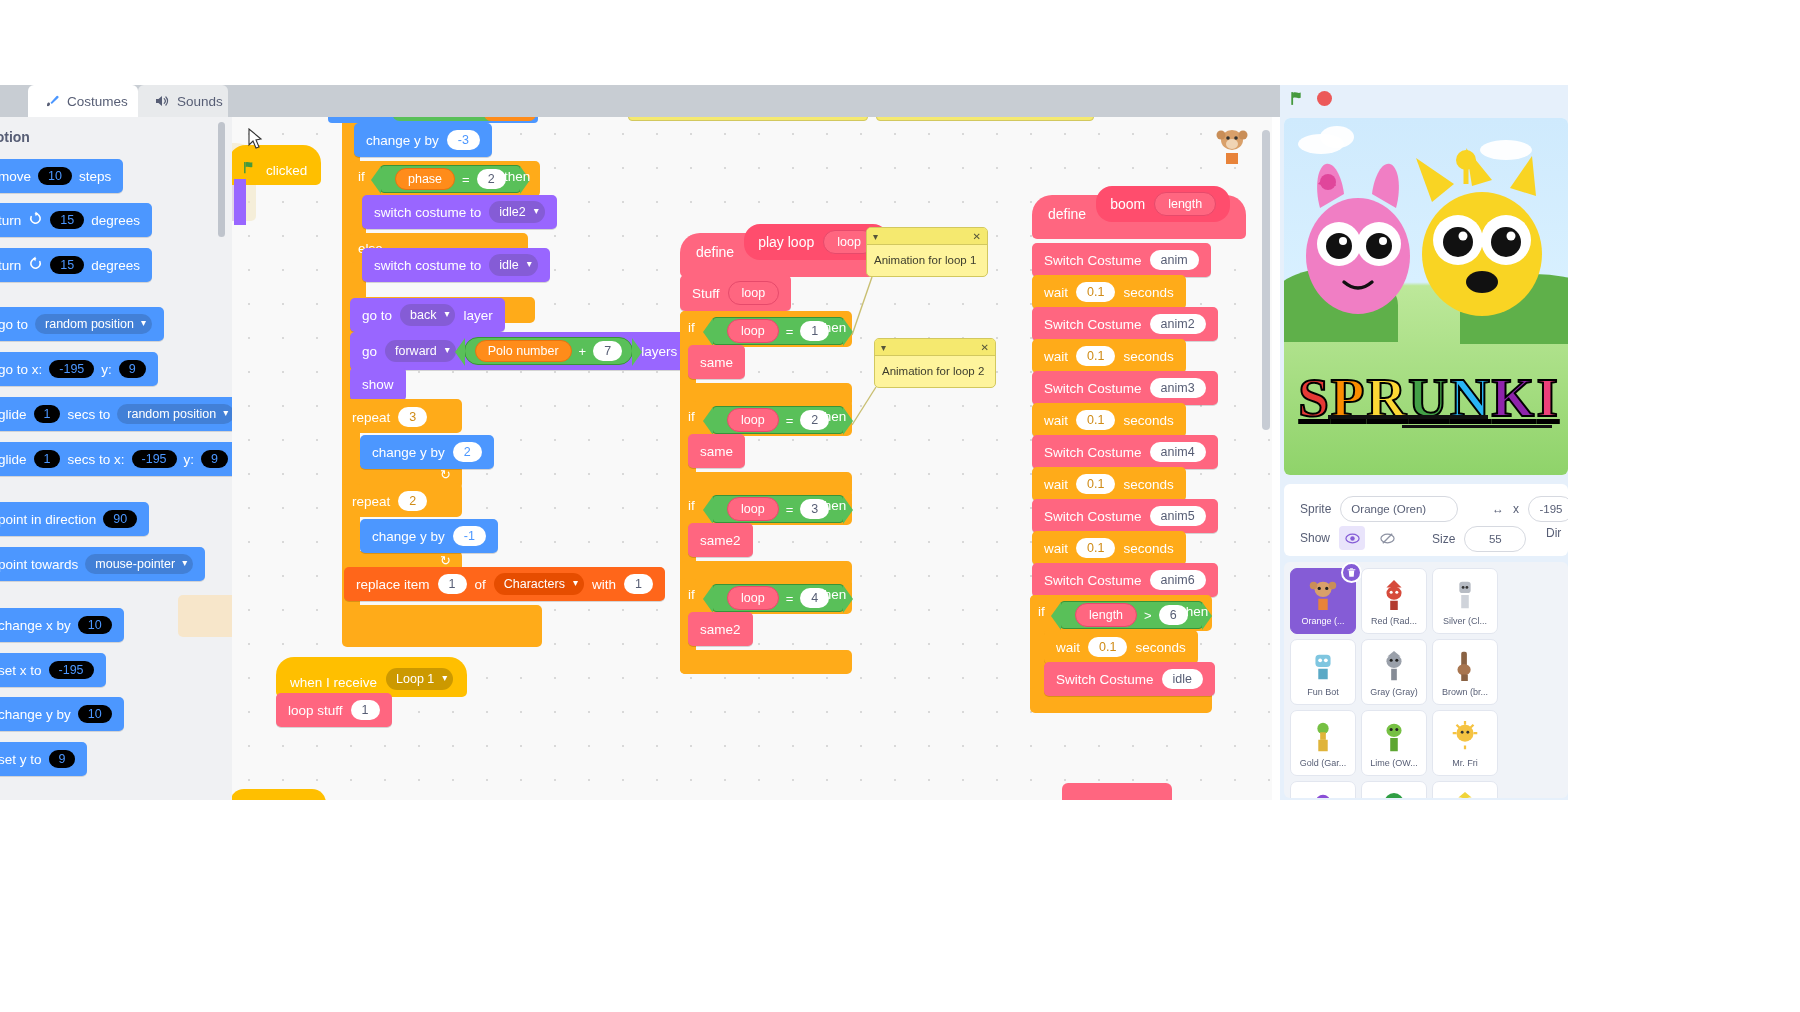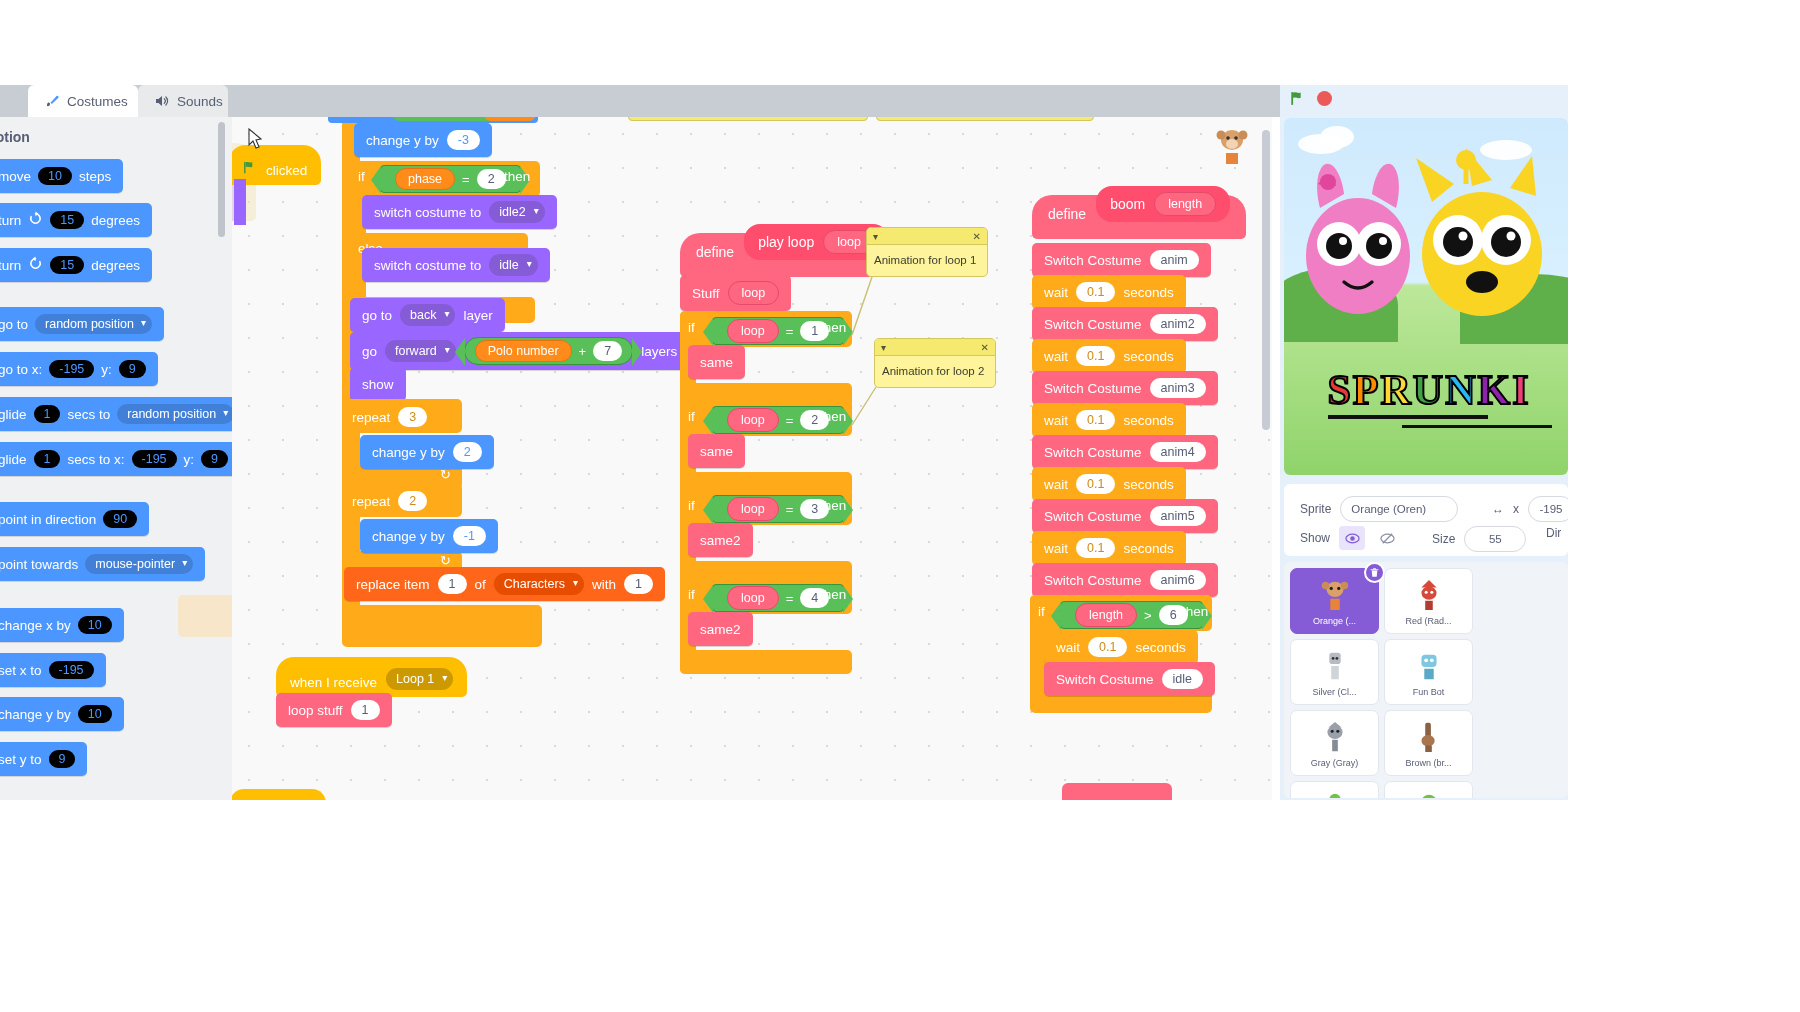--- a/index.html
+++ b/index.html
@@ -75,33 +75,33 @@
 
   
   .stagewrap { position:absolute; left:1280px; top:110px; width:288px; height:690px; background:#e6f0fb; }
   .stage { position:absolute; left:4px; top:8px; width:284px; height:357px; background:#fff; border-radius:6px; overflow:hidden;}
   .sky { position:absolute; left:0; top:0; width:100%; height:100%;
          background:linear-gradient(#cfeafd 0%, #d8f0ff 46%, #bde89a 47%, #8fd36a 100%); }
   .cloud { position:absolute; background:#fff; border-radius:50%; opacity:.95;}
   .hill { position:absolute; background:#76c45a; border-radius:50% 50% 0 0;}
   .chr { position:absolute; }
   .sprunki { position:absolute; left:10px; top:248px; width:270px; text-align:center;
-             font-family:"Liberation Serif", serif; font-weight:bold; font-size:42px; letter-spacing:2px;}
+             font-family:"Liberation Serif", serif; font-weight:bold; font-size:55px; letter-spacing:2px;text-decoration:underline;}
   .sprunki span { -webkit-text-stroke:2px #000; }
 
   .spriteinfo { position:absolute; left:4px; top:374px; width:284px; height:72px; background:#fff; border-radius:6px; }
   .si-row { position:absolute; display:flex; align-items:center; gap:9px; font-size:12px; color:#575e75;}
   .si-field { border:1px solid #d6d9e0; border-radius:14px; height:22px; display:flex; align-items:center;
               padding:12px 10px; font-size:11.5px; color:#575e75; background:#fff;}
   .si-btn { width:26px; height:24px; border-radius:4px; display:flex; align-items:center; justify-content:center;}
   .si-btn.on { background:#e9e4fb; color:#855cd6;} .si-btn.off{ background:#fff; color:#8e93a3;}
 
   .spritelist { position:absolute; left:4px; top:452px; width:284px; height:236px; background:#f0f3f8;
                 border-radius:6px; padding:6px; display:flex; flex-wrap:wrap; gap:5px; align-content:flex-start; overflow:hidden;}
-  .sprite-card { width:89px; height:66px; background:#fff; border:1px solid #e2e6ef; border-radius:7px;
+  .sprite-card { width:66px; height:66px; background:#fff; border:1px solid #e2e6ef; border-radius:7px;
                  position:relative; display:flex; flex-direction:column; align-items:center; justify-content:flex-start; padding-top:6px;}
   .sprite-card.sel { background:#855cd6; border-color:#855cd6; }
   .sprite-thumb { width:40px; height:40px; display:flex; align-items:center; justify-content:center; }
   .sprite-name { font-size:9px; color:#575e75; width:100%; text-align:center; overflow:hidden;
                  white-space:nowrap; text-overflow:ellipsis; padding:0 3px; margin-top:1px;}
   .sprite-card.sel .sprite-name { color:#fff; }
   .del-badge { position:absolute; right:-7px; top:-7px; width:21px; height:21px; border-radius:50%;
                background:#855cd6; color:#fff; display:flex; align-items:center; justify-content:center; font-size:11px;
                border:2px solid #fff;}
 

